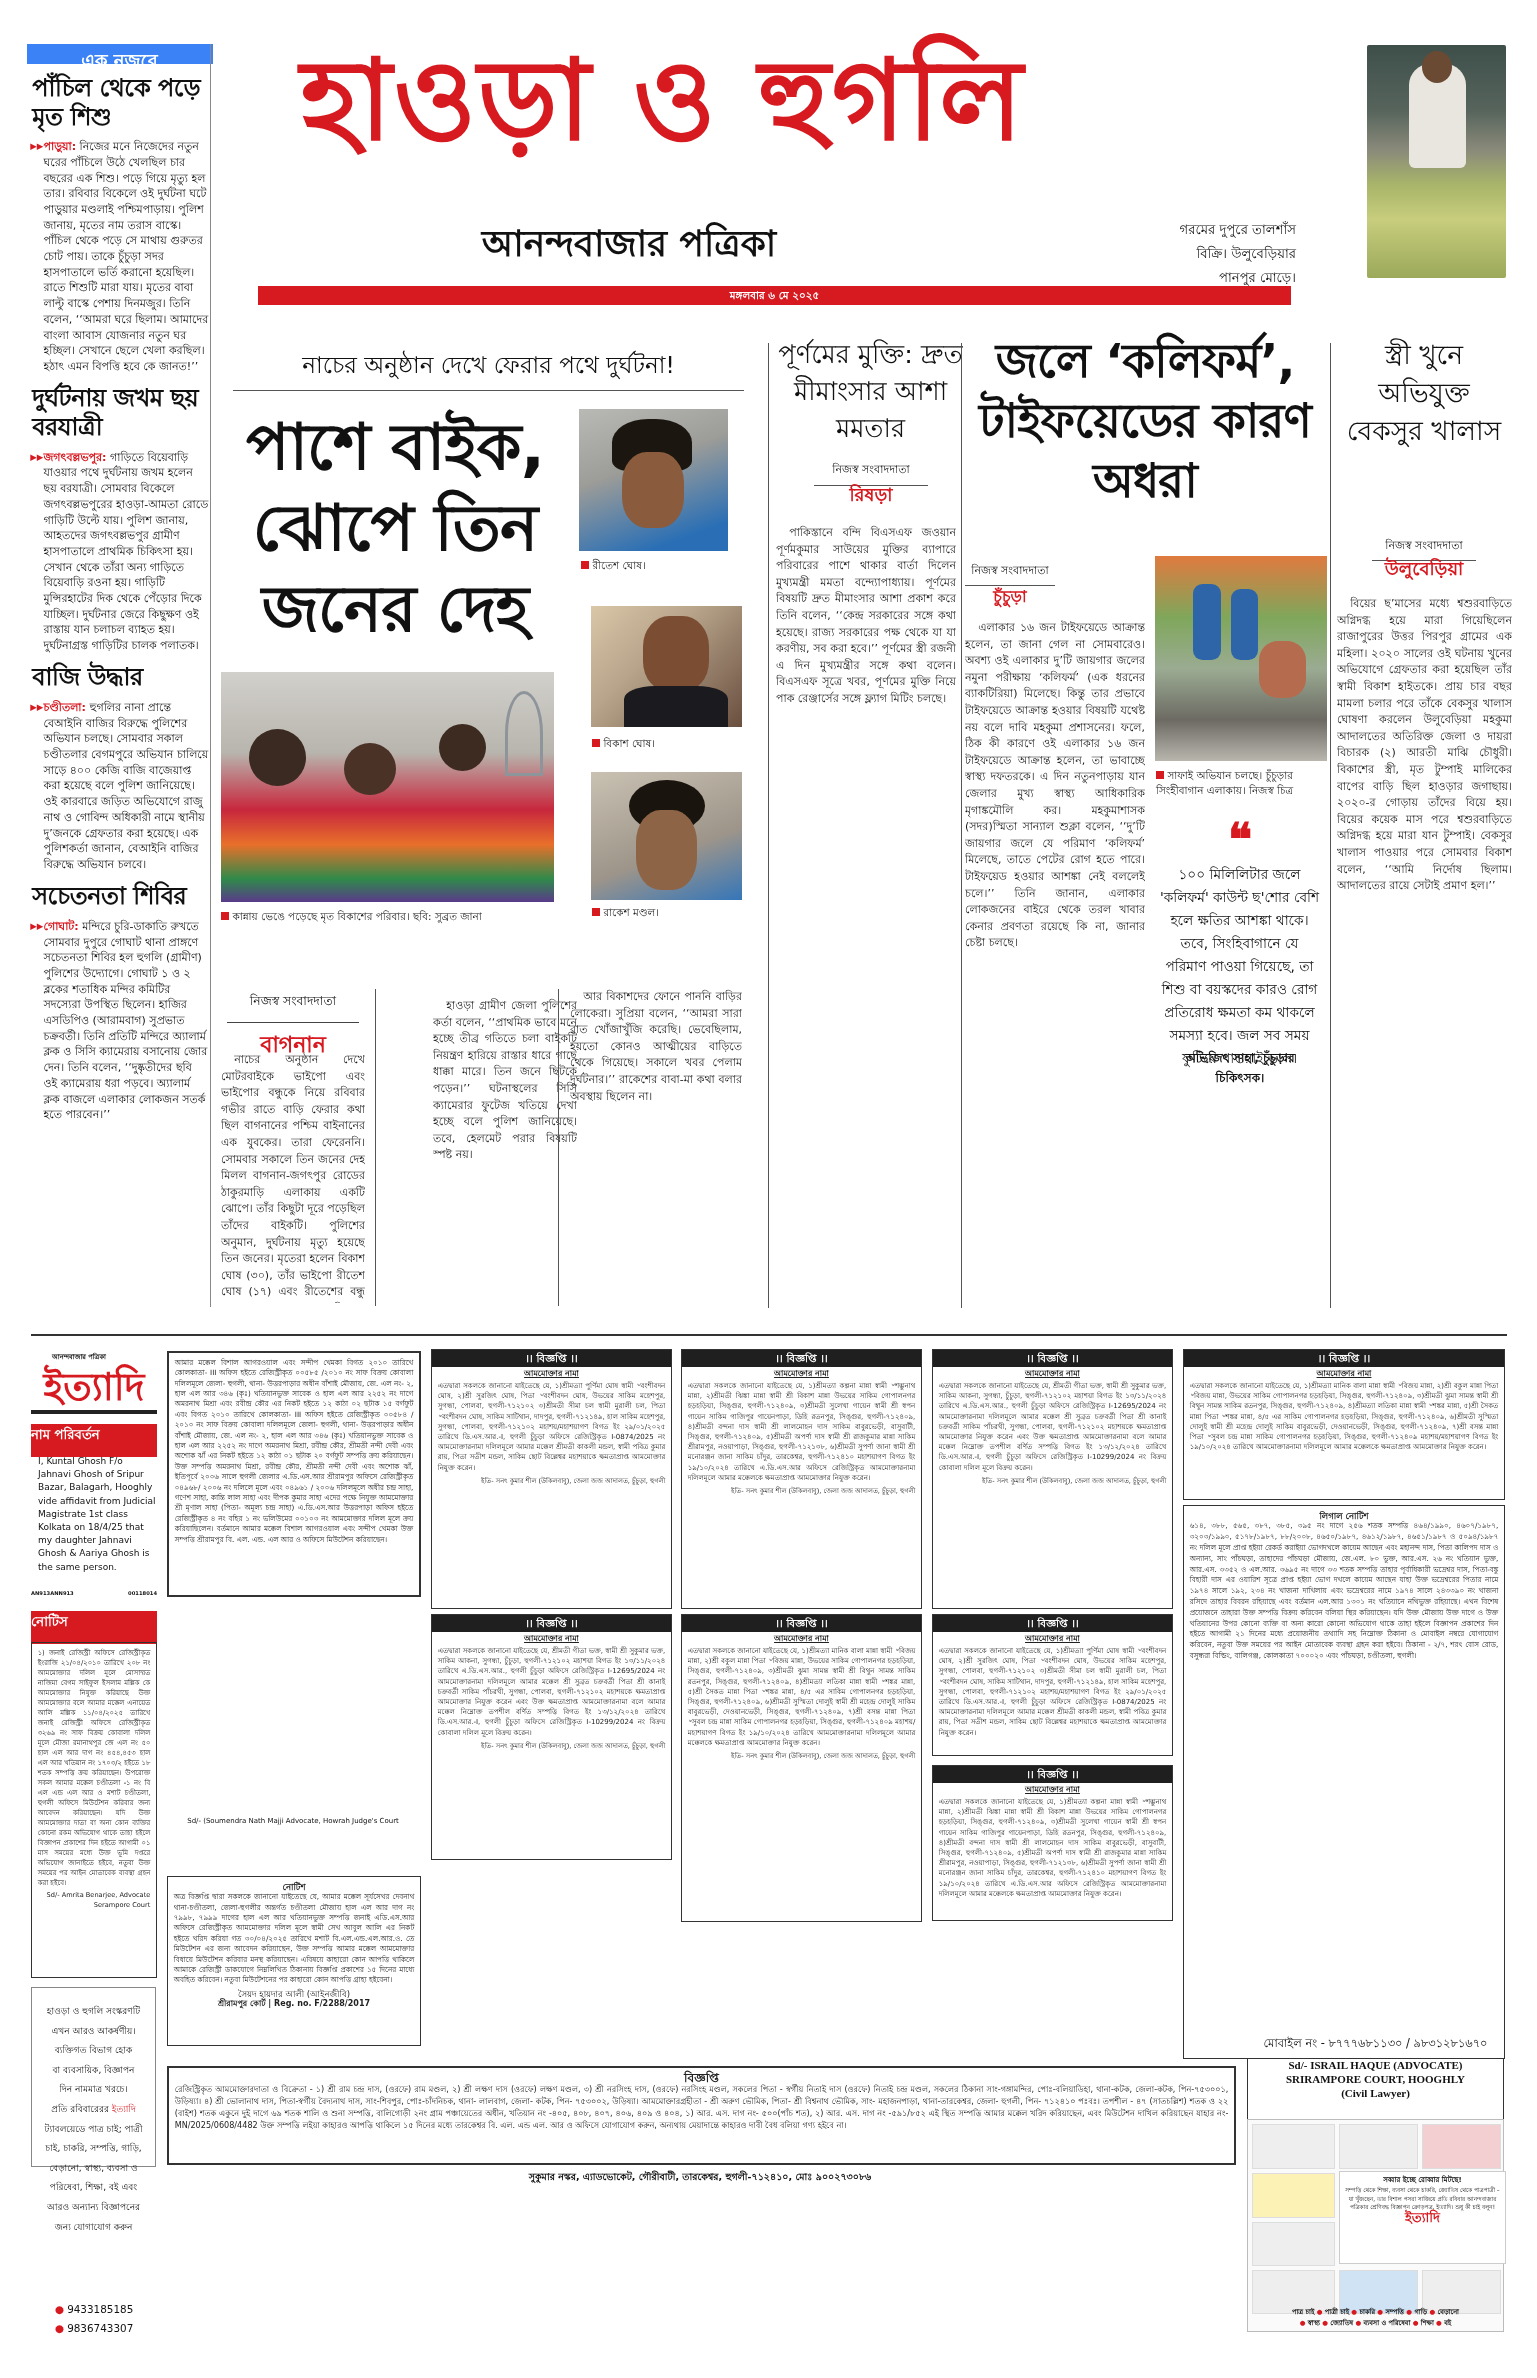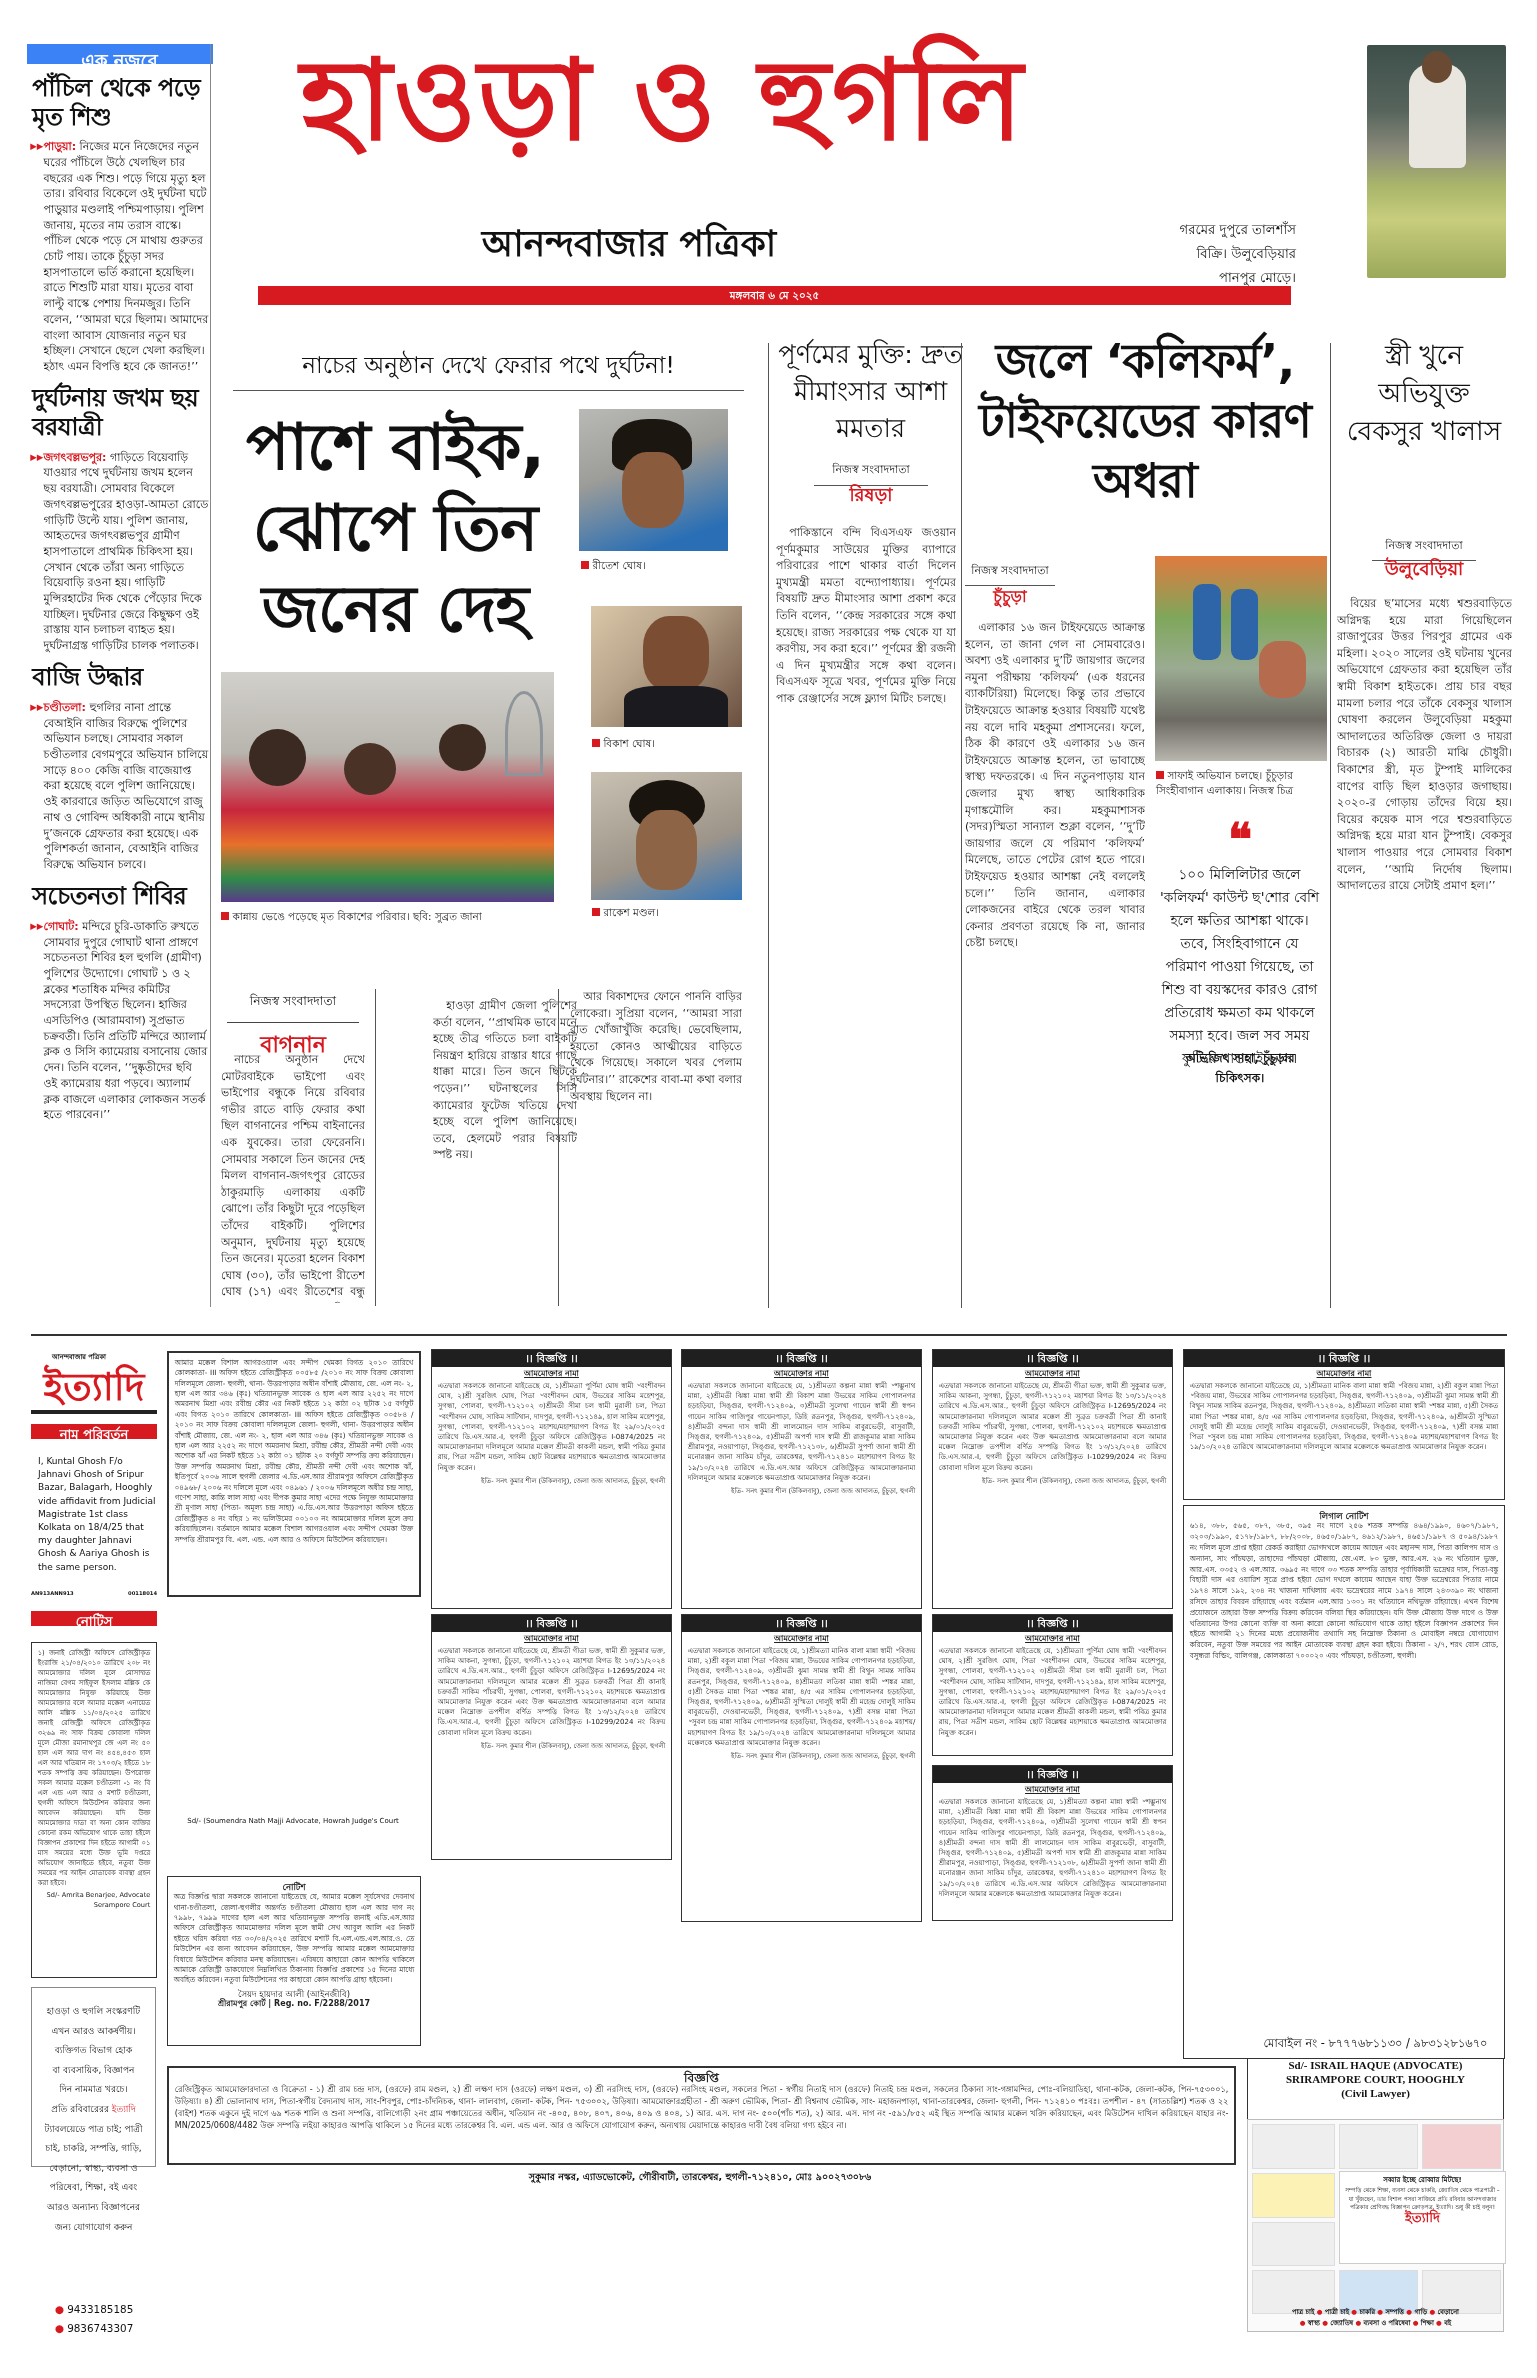--- a/index.html
+++ b/index.html
@@ -57,21 +57,21 @@
 
   
   #s4-head { left: 1339px; top: 336px; width: 170px; font-size: 26.5px; line-height: 38px; text-align: center; }
   #s4-byline { left: 1372px; top: 537px; width: 104px; text-align: center; font-size: 11px; border-bottom: 1.4px solid #555; padding-bottom: 3.8px; }
   #s4-place { left: 1358px; top: 555px; width: 132px; text-align: center; font-size: 18px; font-weight: bold; color: #d71920; }
 
   
   #ityadi-logo { left: 31px; top: 1351px; width: 126px; height: 63px; border-bottom: 4.7px solid #222; }
   #ityadi-logo .brand-small { position: absolute; left: 21px; top: 0; font-size: 6.6px; font-weight: bold; }
   #ityadi-logo .brand { position: absolute; left: 0; top: 5.7px; width: 126px; font-size: 38px; color: #d71920; font-weight: bold; text-align: center; font-family: "DejaVu Serif", serif; }
-  .red-tab { position: absolute; background: #d71920; color: #fff; font-size: 13.2px; font-weight: bold; text-align: center; height: 15px; line-height: 21px; }
+  .red-tab { position: absolute; background: #d71920; color: #fff; font-size: 13.2px; font-weight: bold; height: 33px; line-height: 21px; }
   #name-change-body { left: 38px; top: 1455px; width: 118px; font-size: 9px; line-height: 13.2px; }
   #name-change-code { left: 31px; top: 1590px; width: 126px; font-size: 5.2px; font-weight: bold; display: flex; justify-content: space-between; }
   .ad-box { position: absolute; border: 1.4px solid #333; padding: 4.7px 5.7px; font-size: 7px; line-height: 10.2px; color: #222; text-align: justify; overflow: hidden; }
   .ad-box-heavy { border: 2.8px solid #333; }
   .ad-head { background: #1f1f1f; color: #fff; text-align: center; font-size: 10.4px; font-weight: bold; height: 17px; line-height: 17px; margin: -4.7px -5.7px 1.9px -5.7px; }
   .ad-sub { text-align: center; font-weight: bold; text-decoration: underline; font-size: 8px; margin-bottom: 1.9px; }
   .ad-sign { text-align: right; font-size: 6.6px; margin-top: 2.8px; }
   #promo-box { left: 31px; top: 1987px; width: 125px; height: 180px; border: 0.9px solid #888; font-size: 9px; line-height: 19.6px; text-align: center; padding-top: 14px; }
   #civil-lawyer { left: 1247px; top: 2058px; width: 257px; text-align: center; font-family: "Liberation Serif", serif; font-weight: bold; font-size: 11px; line-height: 14px; border: 0.9px solid #333; border-top: none; padding-bottom: 20px; }
   #mobile-line { left: 1247px; top: 2035px; width: 257px; text-align: center; font-size: 11.4px; }

